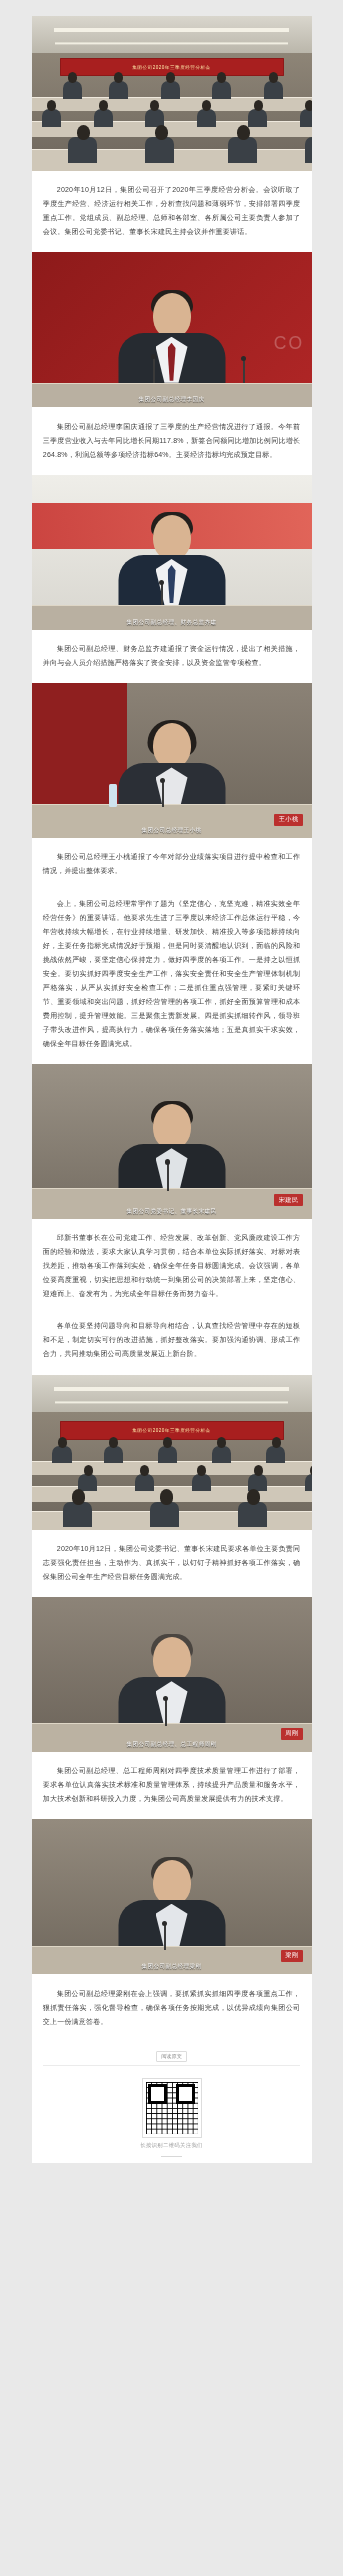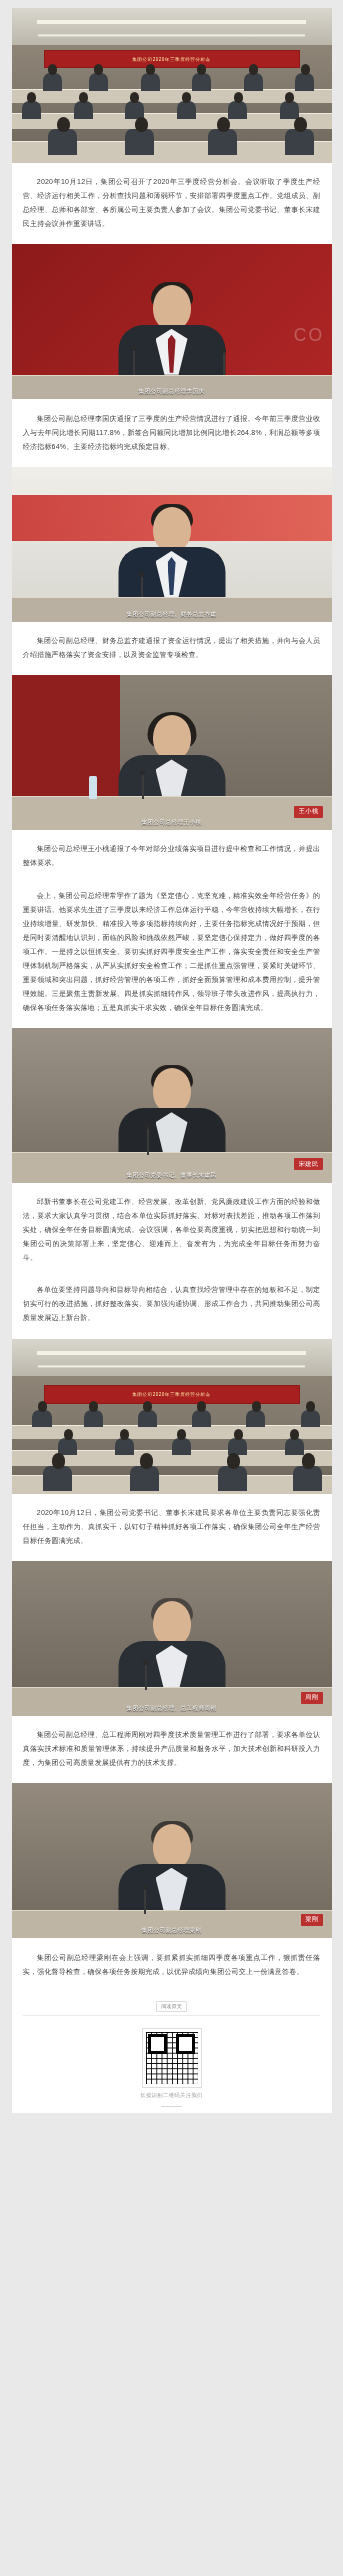--- a/index.html
+++ b/index.html
@@ -2,22 +2,22 @@
 <html style="font-size:8.2px"><head>
 <meta charset="utf-8">
 <style>
   * { box-sizing: border-box; }
   html, body {
     margin: 0; padding: 0;
     background: #e9e9e9;
     font-family: "Liberation Sans", sans-serif;
   }
   .page {
-    width: 320px;
-    margin: 8px auto;
+    width: 280px;
+    margin: 16px auto;
     background: #ffffff;
     position: relative;
   }
   .para {
     font-size: 7px;
     line-height: 2.0;
     color: #3d3d3d;
     text-align: justify;
     padding: 5.2px 11.3px 6.2px 11.3px;
     text-indent: 2em;

